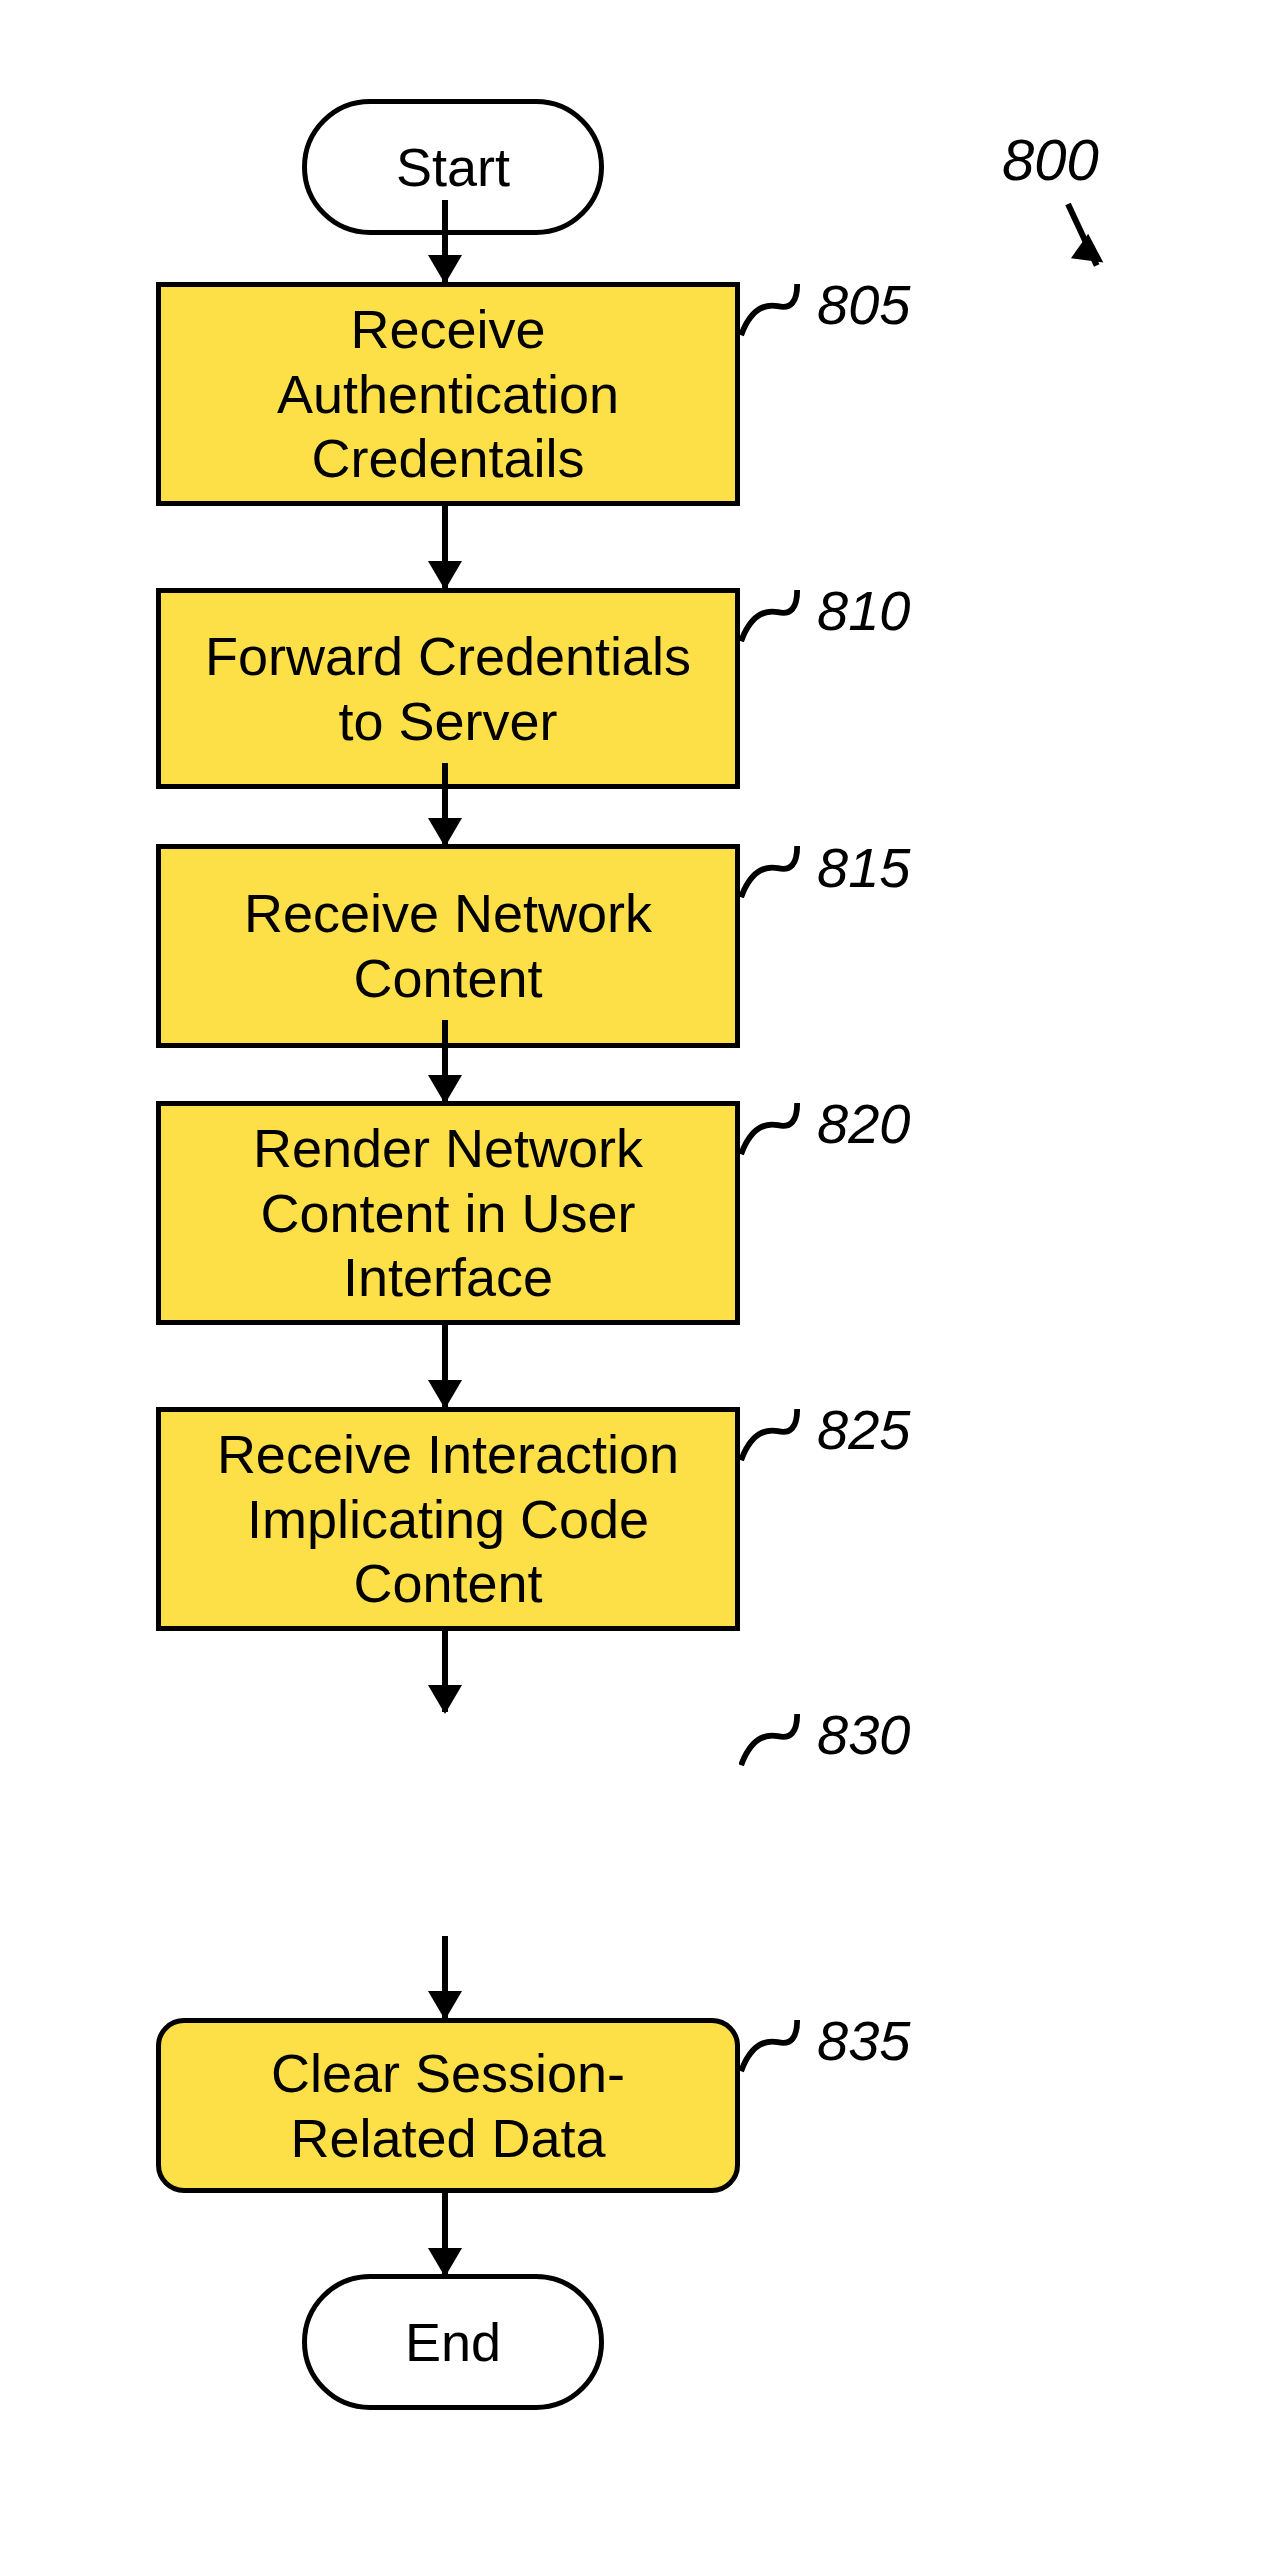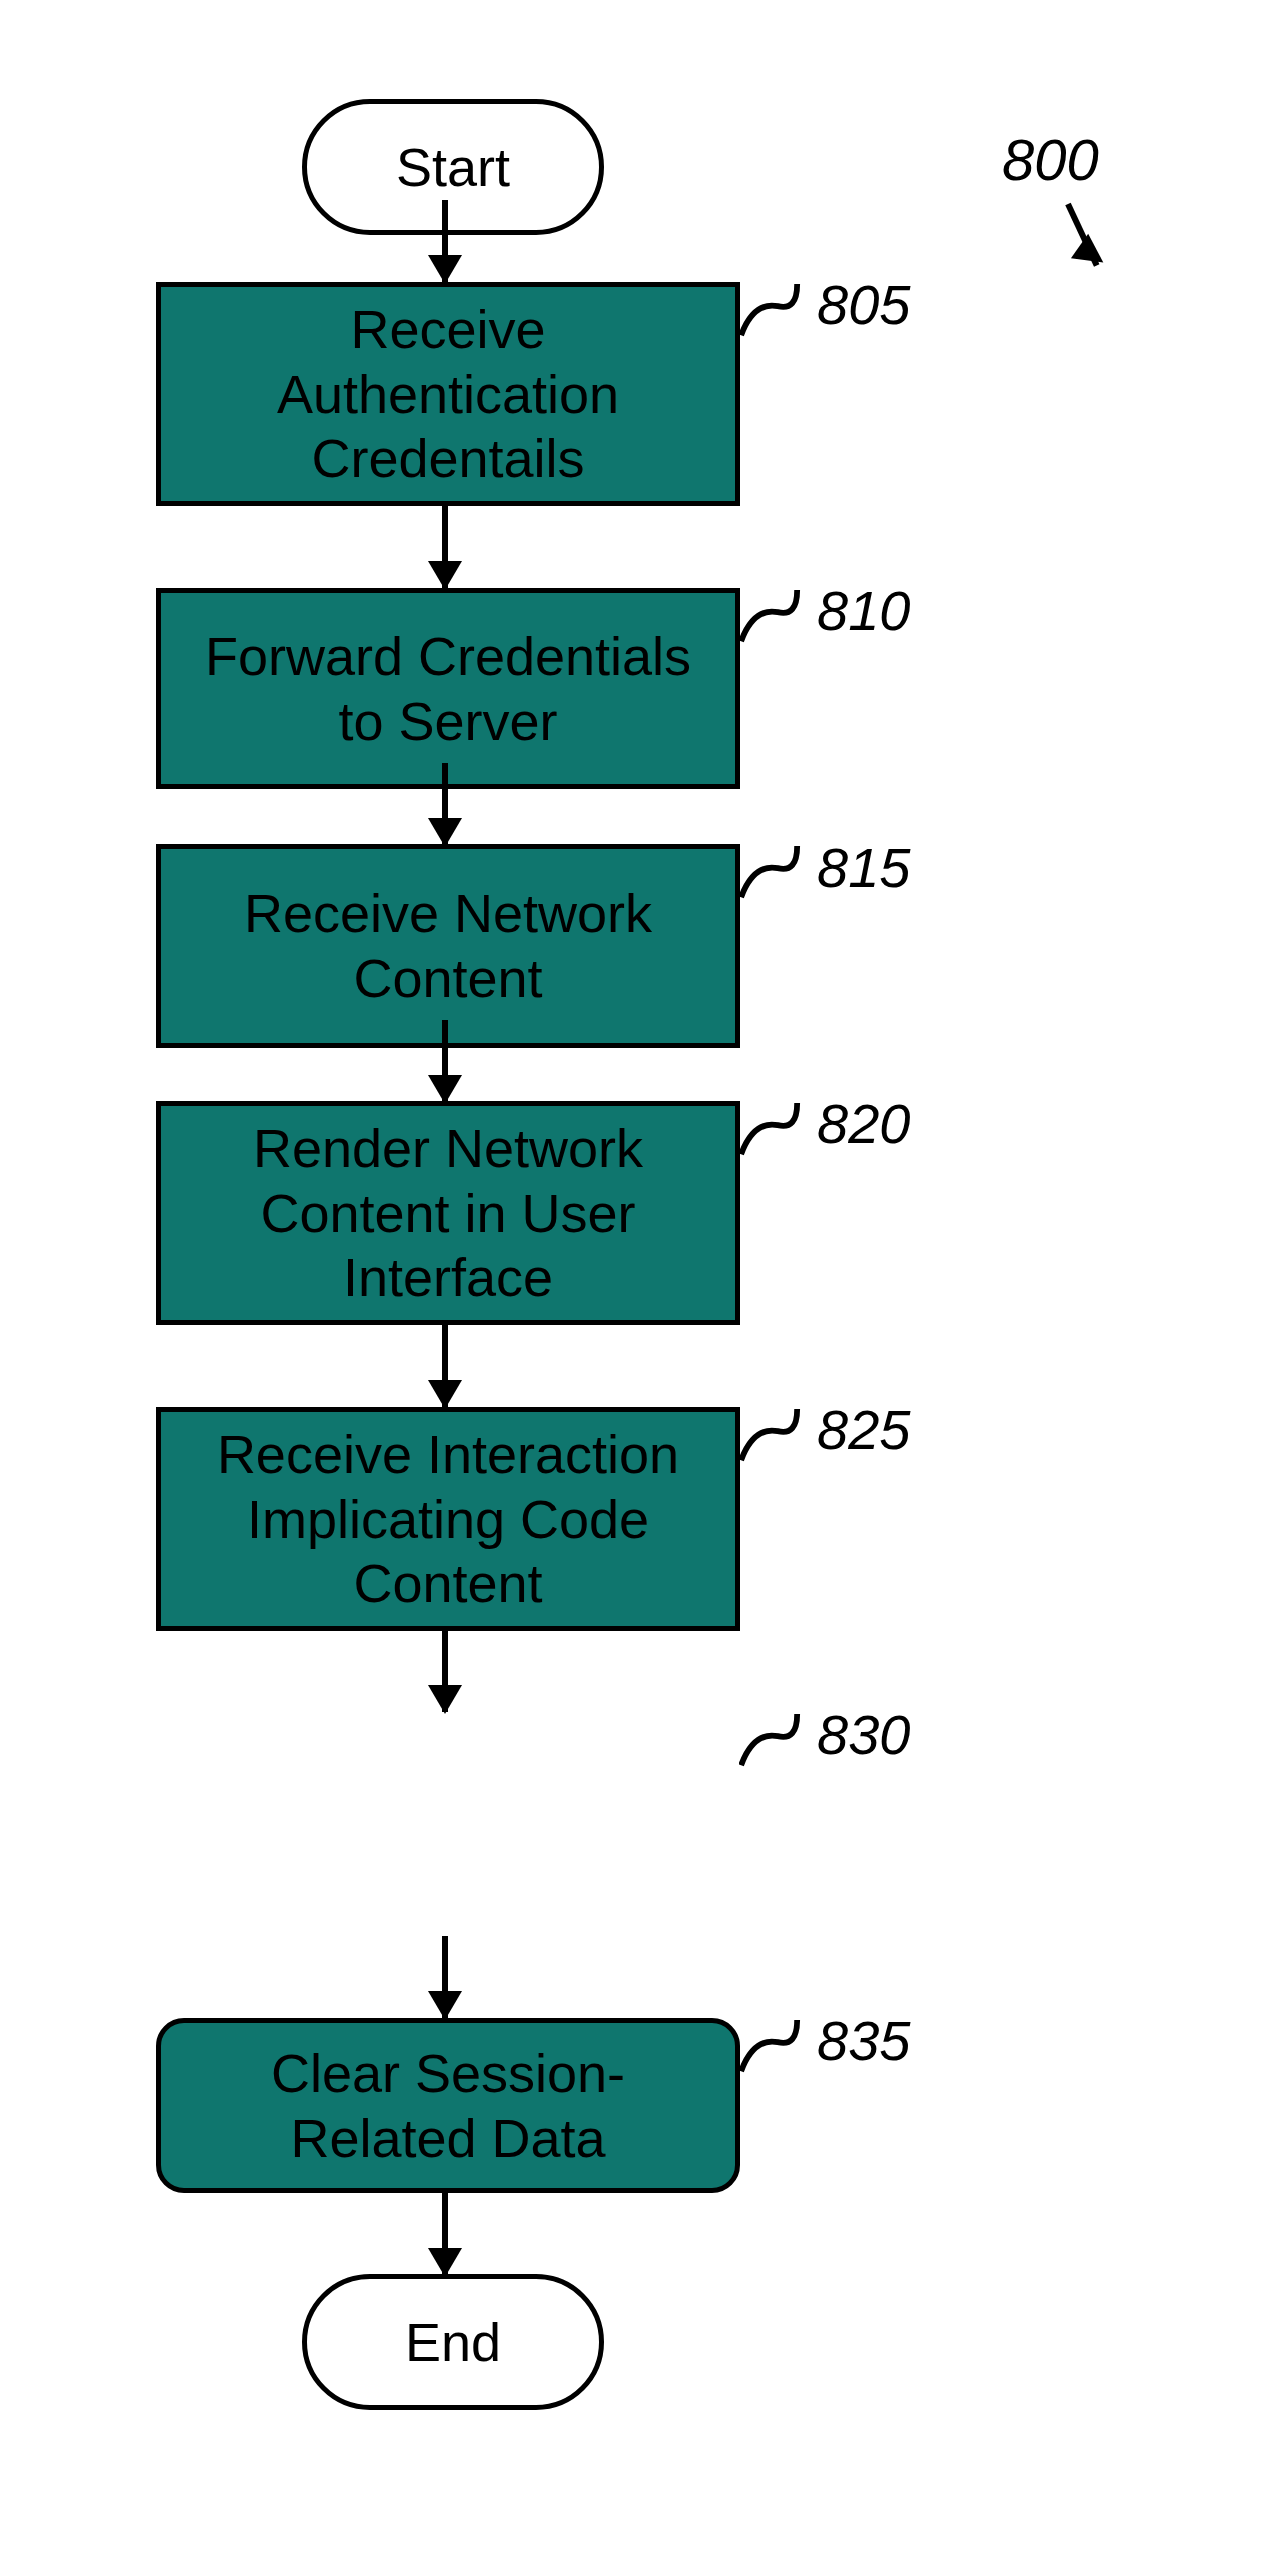--- a/index.html
+++ b/index.html
@@ -26,21 +26,21 @@
     display: flex;
     align-items: center;
     justify-content: center;
     font-size: 54px;
   }
   .process {
     position: absolute;
     left: 156px;
     width: 584px;
     border: 5.8px solid #000;
-    background: #0f766e;
+    background: #fde047;
     display: flex;
     align-items: center;
     justify-content: center;
     text-align: center;
     font-size: 54px;
     line-height: 1.2;
     padding: 9.7px 19.5px;
     box-sizing: border-box;
   }
   .ref-label {

